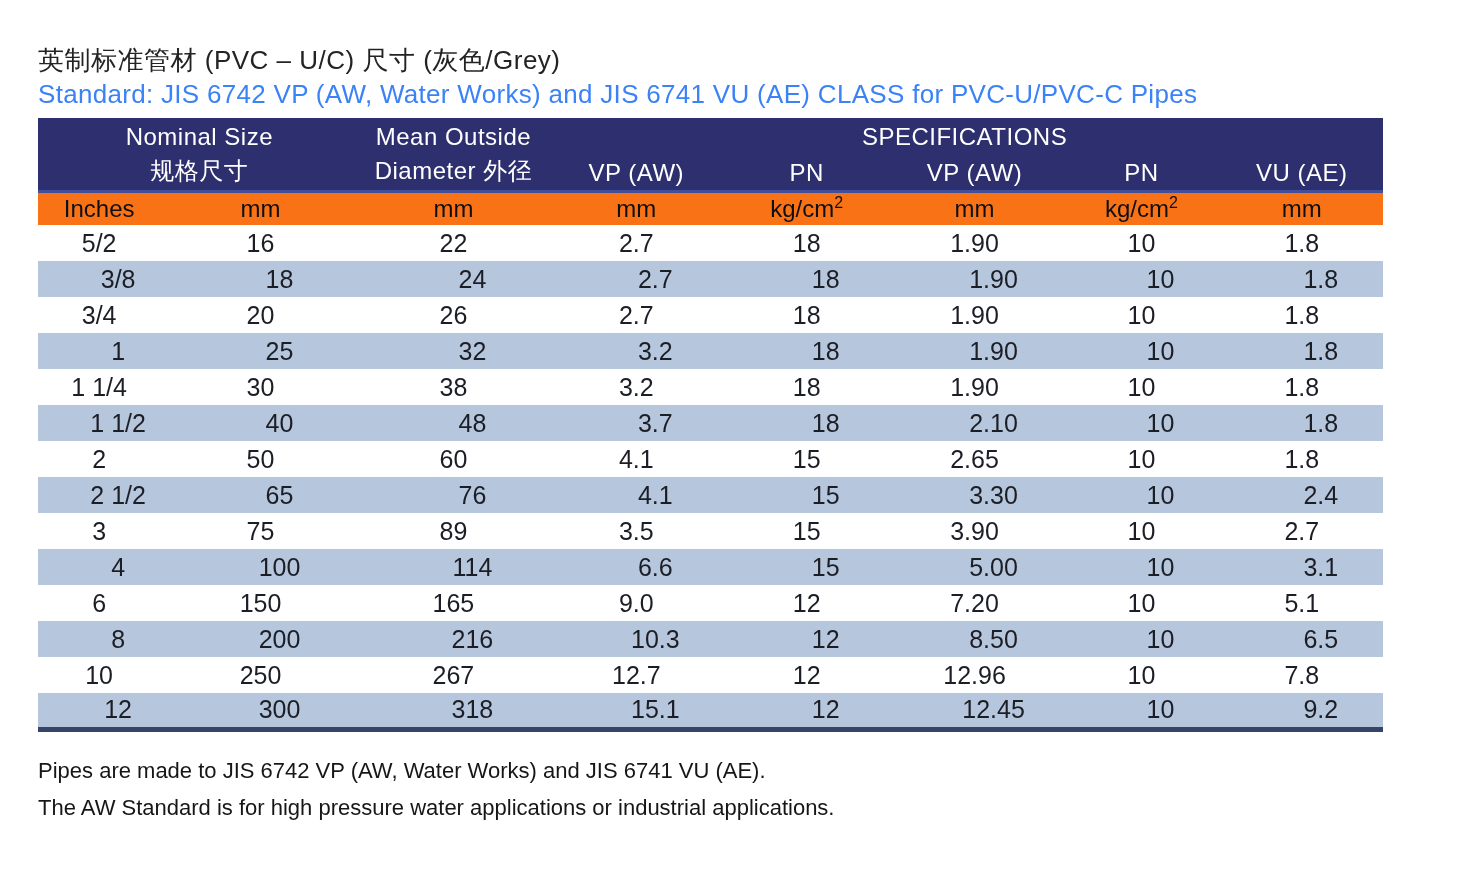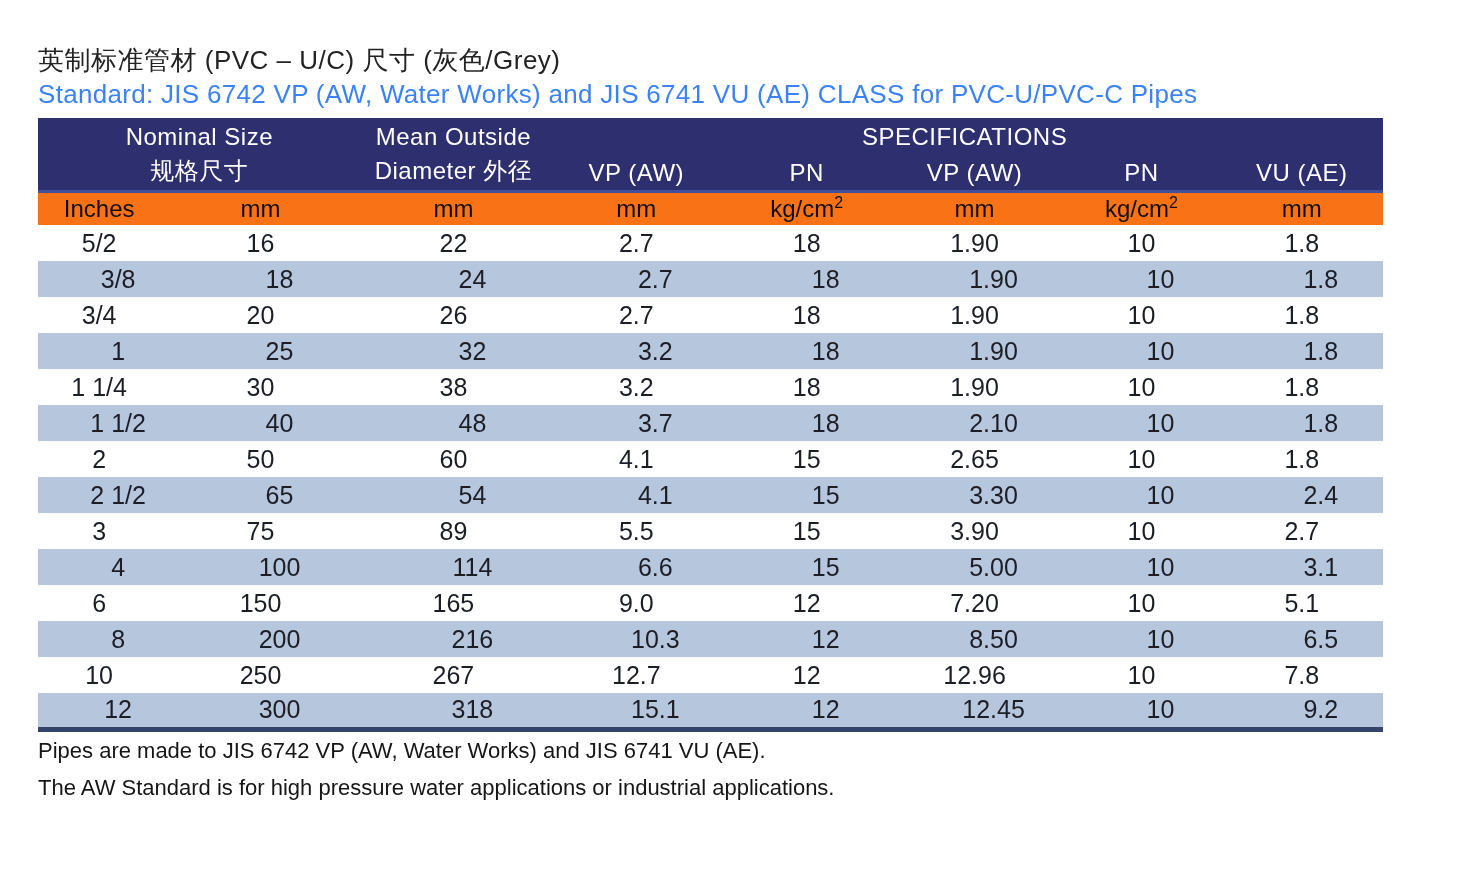--- a/index.html
+++ b/index.html
@@ -72,21 +72,21 @@
   }
   tbody td {
     height: 36px;
     font-size: 25px;
     color: #1c1e26;
     text-align: center;
     vertical-align: middle;
     background: #ffffff;
   }
   tbody tr.stripe td { background: #b6c6dd; padding-left: 38px; }
-  .footer { margin-top: 0; }
+  .footer { margin-top: 20px; }
   .footer-note {
     font-size: 22px;
     line-height: 37px;
     color: #161616;
   }
 </style>
 </head>
 <body>
 
 <div class="page">
@@ -204,32 +204,32 @@
           <td>60</td>
           <td>4.1</td>
           <td>15</td>
           <td>2.65</td>
           <td>10</td>
           <td>1.8</td>
         </tr>
         <tr class="stripe">
           <td>2 1/2</td>
           <td>65</td>
-          <td>54</td>
+          <td>76</td>
           <td>4.1</td>
           <td>15</td>
           <td>3.30</td>
           <td>10</td>
           <td>2.4</td>
         </tr>
         <tr>
           <td>3</td>
           <td>75</td>
           <td>89</td>
-          <td>5.5</td>
+          <td>3.5</td>
           <td>15</td>
           <td>3.90</td>
           <td>10</td>
           <td>2.7</td>
         </tr>
         <tr class="stripe">
           <td>4</td>
           <td>100</td>
           <td>114</td>
           <td>6.6</td>

